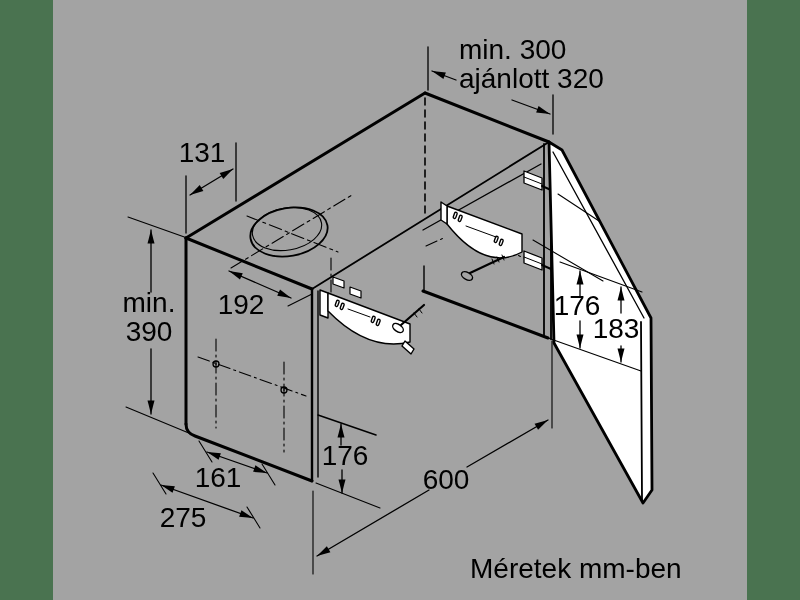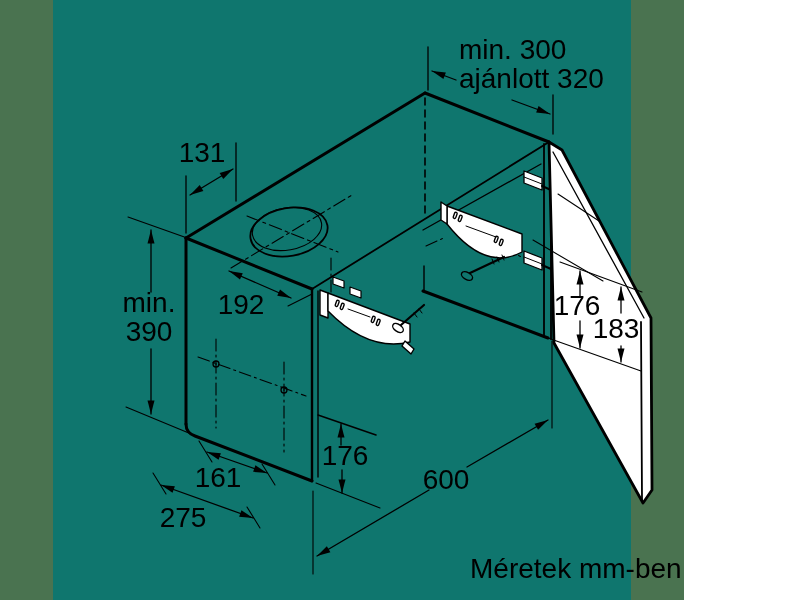--- a/index.html
+++ b/index.html
@@ -1,16 +1,16 @@
 <!DOCTYPE html>
 <html><head>
 <meta charset="utf-8">
 <style>
   html,body{margin:0;padding:0;background:#ffffff;}
-  .stage{position:relative;width:684px;height:600px;overflow:hidden;background:#0f766e;
+  .stage{position:relative;width:800px;height:600px;overflow:hidden;background:#a3a3a3;
          font-family:"Liberation Sans", sans-serif;}
   .band{position:absolute;top:0;bottom:0;width:53px;}
   .band.left{left:0;}
   .band.right{right:0;}
   svg{position:absolute;left:0;top:0;}
   svg text{fill:#000;}
   .dimtxt{font-size:28px;}
   .toptxt{font-size:28px;}
   .cap{font-size:28px;}
 </style>

